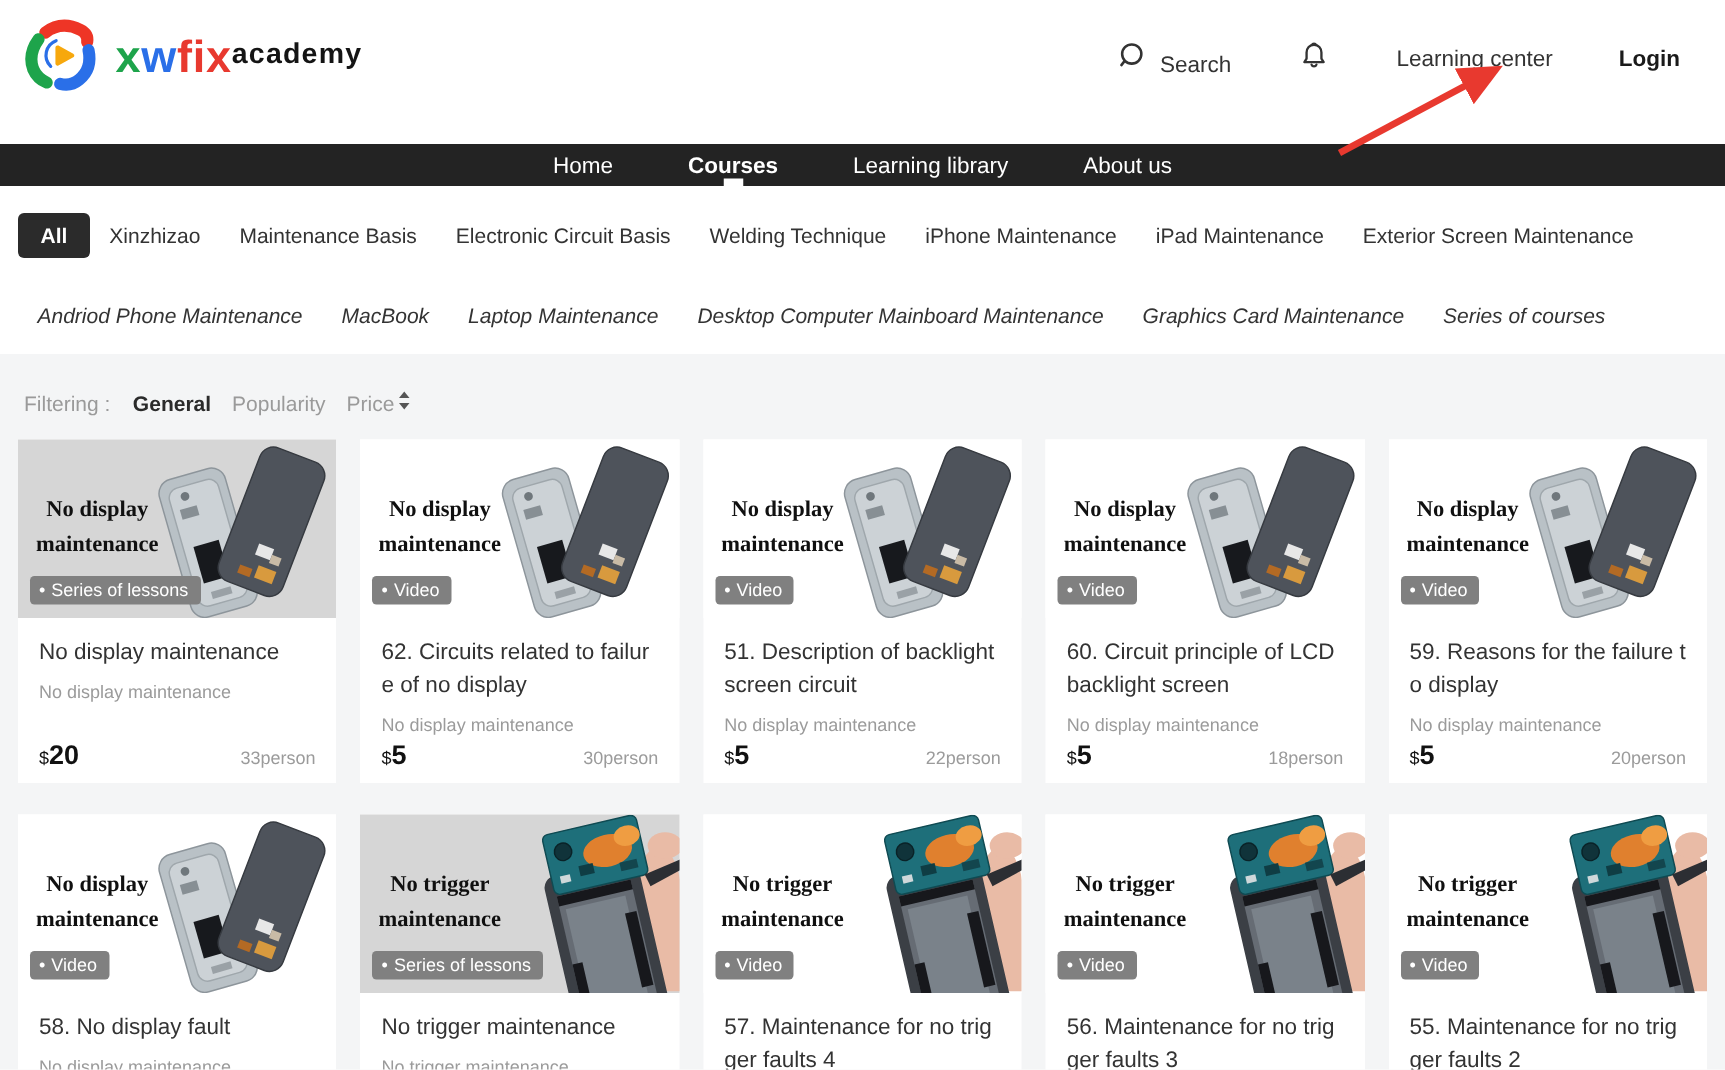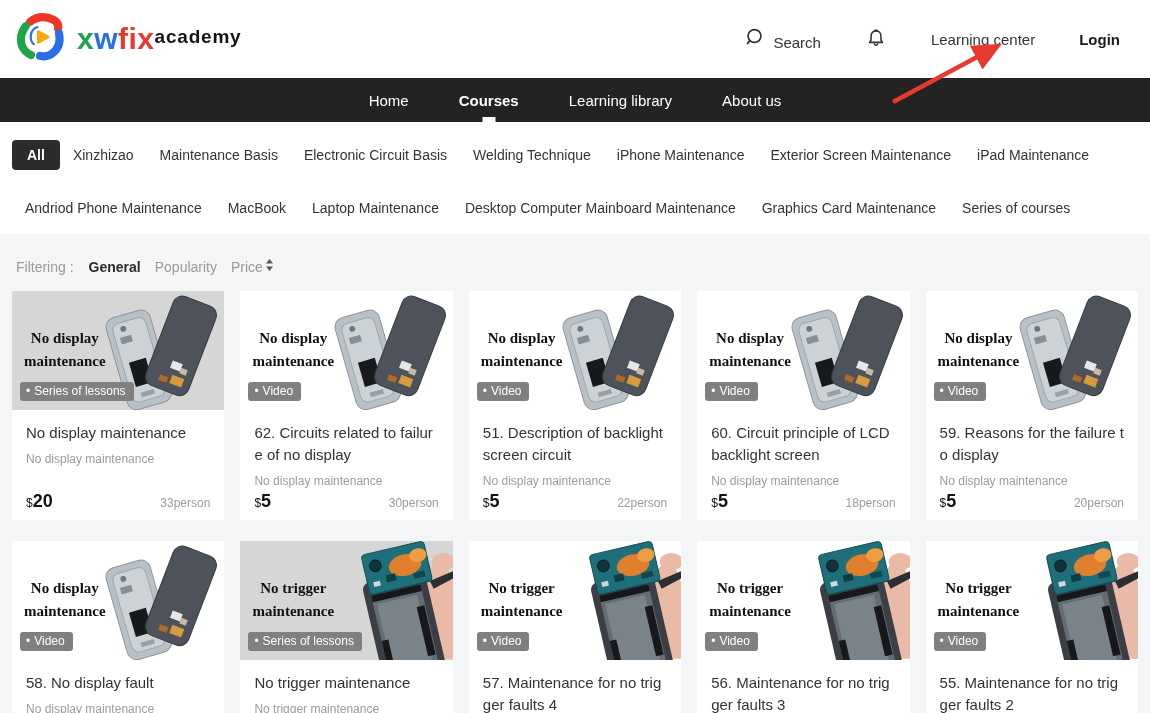--- a/index.html
+++ b/index.html
@@ -14,35 +14,35 @@
   .brand { font-size:30px; font-weight:bold; letter-spacing:0.5px; }
   .brand .bx { color:#1ea44b; } .brand .bw { color:#2a6fe8; } .brand .bf { color:#e8392f; }
   .academy { font-size:19px; font-weight:bold; color:#141414; margin-top:3px; letter-spacing:0.8px; }
   .header-right { display:flex; align-items:center; gap:44px; font-size:15px; color:#333; }
   .search-group { display:flex; align-items:flex-end; gap:8px; cursor:pointer; }
   .bell-btn { cursor:pointer; display:flex; align-items:center; }
   .lc-link { cursor:pointer; color:#333; }
   .login-link { cursor:pointer; color:#1a1a1a; font-weight:bold; }
 
   
-  .navbar { height:44px; background:#232323; display:flex; justify-content:center;
-            align-items:stretch; gap:46px; }
+  .navbar { height:28px; background:#232323; display:flex; justify-content:center;
+            align-items:stretch; gap:46px;margin-top:18px; }
   .nav-item { color:#fff; font-size:15px; display:flex; align-items:center;
               position:relative; cursor:pointer; padding:0 2px; }
   .nav-item.active { font-weight:bold; }
   .nav-item.active::after { content:""; position:absolute; bottom:0; left:50%;
               transform:translateX(-50%); width:13px; height:5px; background:#fff; }
 
   
   .annotation { position:absolute; top:0; left:0; z-index:50; pointer-events:none; }
 
   
   .chips { background:#fff; height:112px; padding:18px 12px 0; }
   .chips-row { display:flex; align-items:center; flex-wrap:nowrap; }
-  .chips-row.second { margin-top:24px; }
+  .chips-row.second { margin-top:24px;font-style:italic; }
   .chip { padding:6px 13px; font-size:14px; color:#333; cursor:pointer; border-radius:4px; white-space:nowrap; }
   .chip.active { background:#2b2b2b; color:#fff; font-weight:bold; padding:7px 15px; }
 
   
   .section { background:#f4f5f6; padding:0 12px; height:479px; }
   .filter-row { display:flex; align-items:center; gap:15px; padding:24px 4px 0; font-size:14px; }
   .filter-label { color:#9a9a9a; }
   .filter-opt { color:#9a9a9a; cursor:pointer; display:flex; align-items:center; gap:2px; }
   .filter-opt.active { color:#2b2b2b; font-weight:bold; }
   .filter-opt .sort-icon { display:none; }
@@ -142,22 +142,22 @@
 </svg>
 
 <div class="chips">
   <div class="chips-row" id="chips-row1">
       <span class="chip active">All</span>
       <span class="chip">Xinzhizao</span>
       <span class="chip">Maintenance Basis</span>
       <span class="chip">Electronic Circuit Basis</span>
       <span class="chip">Welding Technique</span>
       <span class="chip">iPhone Maintenance</span>
+      <span class="chip">iPad Maintenance</span>
       <span class="chip">Exterior Screen Maintenance</span>
-      <span class="chip">iPad Maintenance</span>
     </div>
   <div class="chips-row second" id="chips-row2">
       <span class="chip">Andriod Phone Maintenance</span>
       <span class="chip">MacBook</span>
       <span class="chip">Laptop Maintenance</span>
       <span class="chip">Desktop Computer Mainboard Maintenance</span>
       <span class="chip">Graphics Card Maintenance</span>
       <span class="chip">Series of courses</span>
     </div>
 </div>

